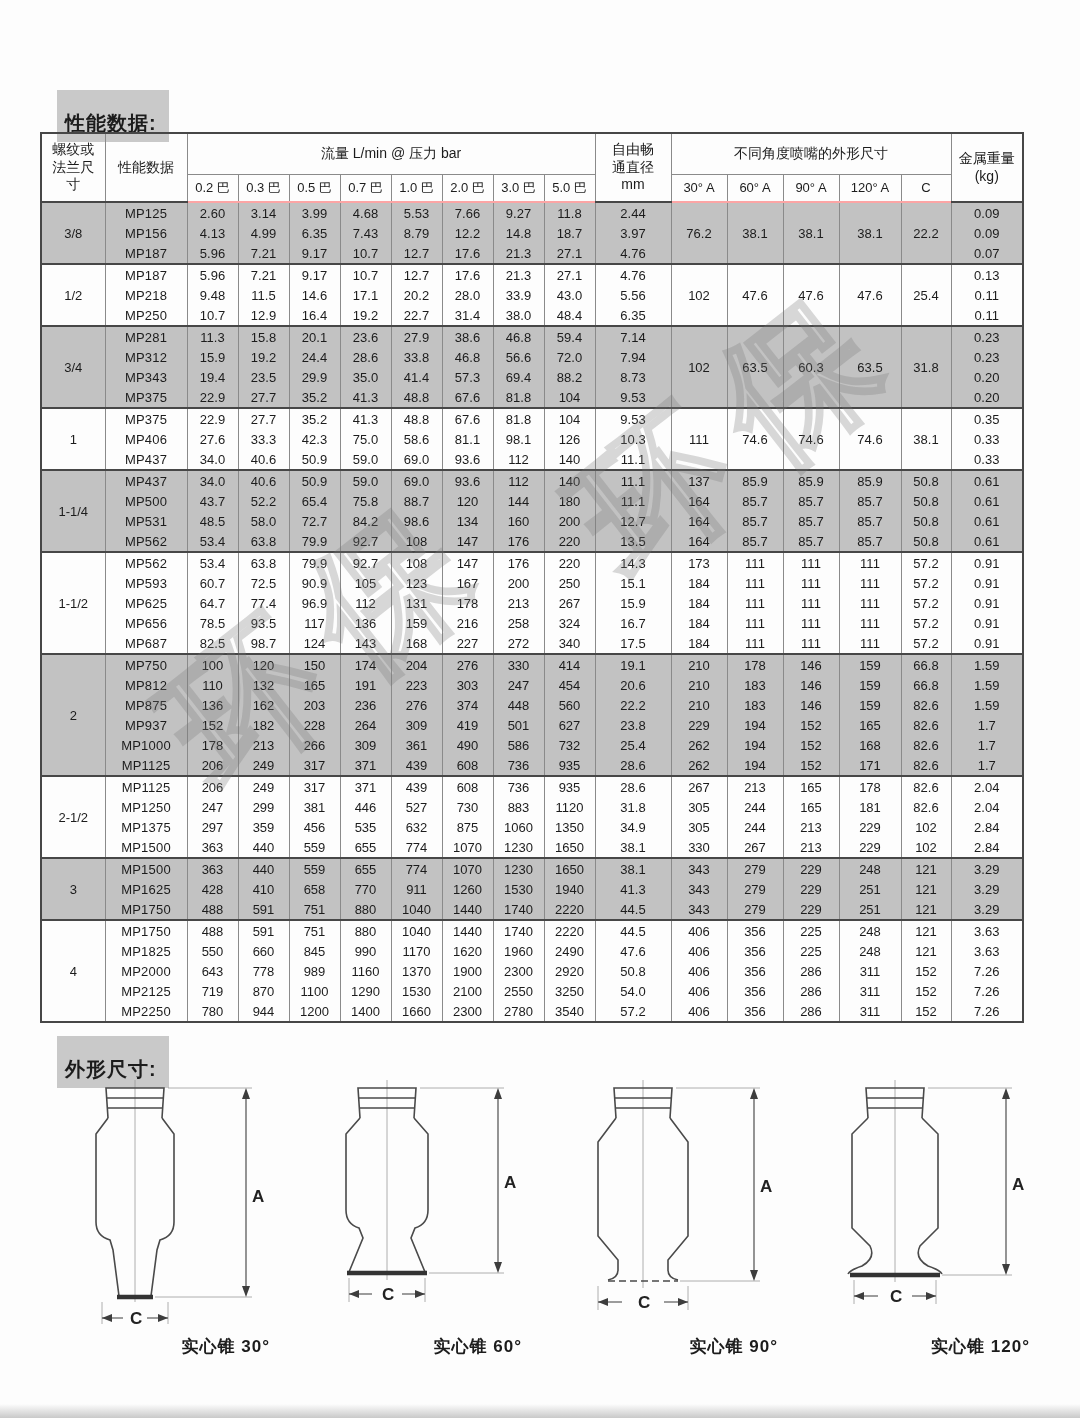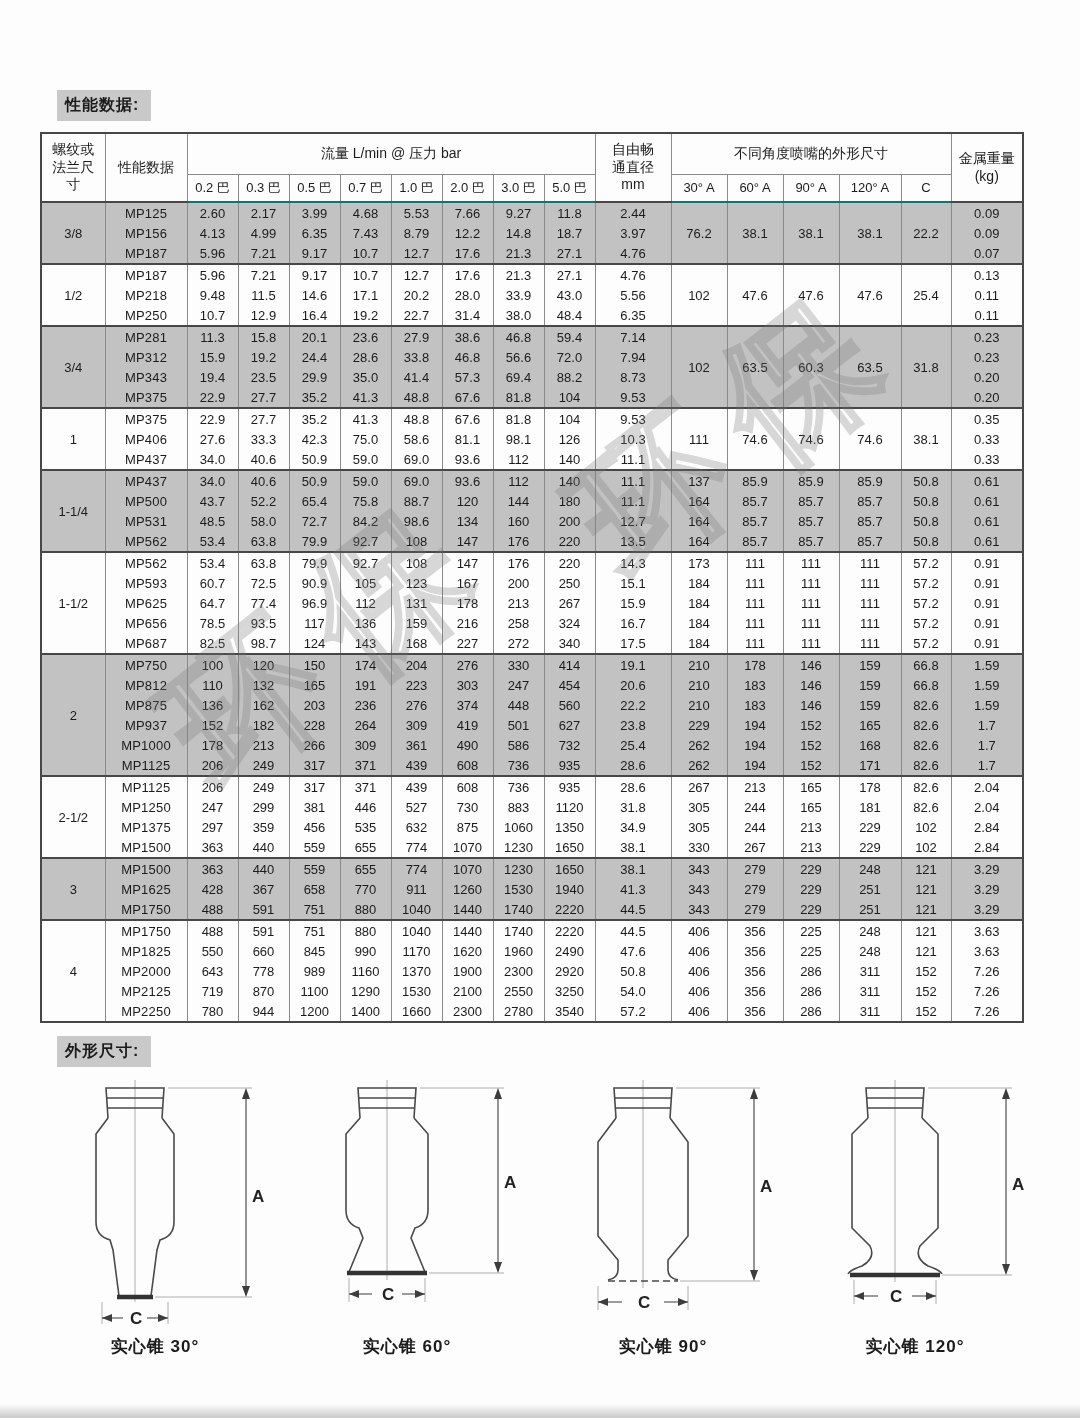--- a/index.html
+++ b/index.html
@@ -1,44 +1,44 @@
 <!DOCTYPE html>
 <html><head>
 <meta charset="utf-8">
 <style>
   html,body{margin:0;padding:0;}
   body{width:1080px;height:1418px;position:relative;background:#fdfdfd;overflow:hidden;
        font-family:"Liberation Sans",sans-serif;color:#1c1c1c;}
-  .sec-title{position:absolute;left:57px;background:#c9c9c9;padding:5px 12px 5px 8px;
-       font-size:16px;font-weight:bold;letter-spacing:1px;}
+  .sec-title{position:absolute;left:57px;background:#c9c9c9;padding:20px 12px 5px 8px;
+       font-size:20px;font-weight:bold;letter-spacing:1px;}
   #title1{top:90px;}
   #title2{top:1036px;}
 
   table.perf{position:absolute;left:40px;top:132px;width:982px;border-collapse:collapse;
        table-layout:fixed;border:2px solid #474747;font-size:13px;}
   table.perf th,table.perf td{border-left:1px solid #8a8a8a;padding:0;text-align:center;
        vertical-align:middle;font-weight:normal;overflow:hidden;}
   table.perf th{white-space:pre-line;line-height:1.25;}
   tr.h1 th{height:40px;font-size:14px;}
-  tr.h2 th{height:26px;border-top:1px solid #8a8a8a;border-bottom:2px solid #0f766e;}
+  tr.h2 th{height:26px;border-top:1px solid #8a8a8a;border-bottom:2px solid #fca5a5;}
   tr.h1 th.rspan{border-bottom:2px solid #474747;}
   tbody td{height:20px;line-height:1;}
   tr.gs td{border-top:2px solid #474747;}
   tr.shade td{background:#c2c2c2;}
   td.model{letter-spacing:.2px;}
 
   .wm{position:absolute;transform:rotate(-38deg);font-size:150px;font-weight:bold;
       color:transparent;-webkit-text-stroke:3px rgba(120,120,120,.28);
       letter-spacing:30px;pointer-events:none;z-index:5;}
   #wm1{left:150px;top:540px;}
   #wm2{left:560px;top:330px;}
 
   .diagram{position:absolute;top:1072px;width:230px;}
   .diagram svg{display:block;}
-  .caption{position:absolute;top:263px;width:230px;text-align:center;
+  .caption{position:absolute;top:263px;width:230px;text-align:right;
       font-size:17px;font-weight:bold;letter-spacing:1px;}
   .outline{fill:none;stroke:#4a4a4a;stroke-width:1.6;}
   .thin{fill:none;stroke:#9a9a9a;stroke-width:.8;}
   .dimline{fill:none;stroke:#3d3d3d;stroke-width:1.1;}
   .base{fill:none;stroke:#333;stroke-width:4.5;}
   .dash{fill:none;stroke:#4a4a4a;stroke-width:1.3;stroke-dasharray:7 4;}
   .arrow{fill:#3d3d3d;stroke:none;}
   .dimtext{font-family:"Liberation Sans",sans-serif;font-size:17px;font-weight:bold;fill:#222;}
   .bottom-bar{position:absolute;left:0;right:0;bottom:0;height:14px;
       background:linear-gradient(#fdfdfd,#c9c9c9);}
@@ -96,21 +96,21 @@
       <th>90° A</th>
       <th>120° A</th>
       <th>C</th>
     </tr>
   </thead>
   <tbody>
       <tr class="gs shade">
         <td class="size" rowspan="3">3/8</td>
         <td class="model">MP125</td>
         <td class="num">2.60</td>
-        <td class="num">2.17</td>
+        <td class="num">3.14</td>
         <td class="num">3.99</td>
         <td class="num">4.68</td>
         <td class="num">5.53</td>
         <td class="num">7.66</td>
         <td class="num">9.27</td>
         <td class="num">11.8</td>
         <td class="num">2.44</td>
         <td class="num" rowspan="3">76.2</td>
         <td class="num" rowspan="3">38.1</td>
         <td class="num" rowspan="3">38.1</td>
@@ -653,21 +653,21 @@
         <td class="num">343</td>
         <td class="num">279</td>
         <td class="num">229</td>
         <td class="num">248</td>
         <td class="num">121</td>
         <td class="num">3.29</td>
       </tr>
       <tr class="shade">
         <td class="model">MP1625</td>
         <td class="num">428</td>
-        <td class="num">367</td>
+        <td class="num">410</td>
         <td class="num">658</td>
         <td class="num">770</td>
         <td class="num">911</td>
         <td class="num">1260</td>
         <td class="num">1530</td>
         <td class="num">1940</td>
         <td class="num">41.3</td>
         <td class="num">343</td>
         <td class="num">279</td>
         <td class="num">229</td>

